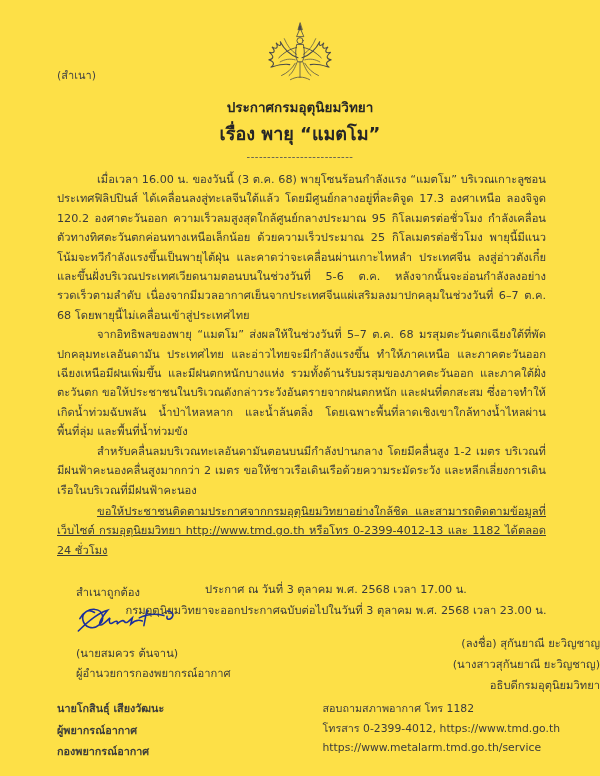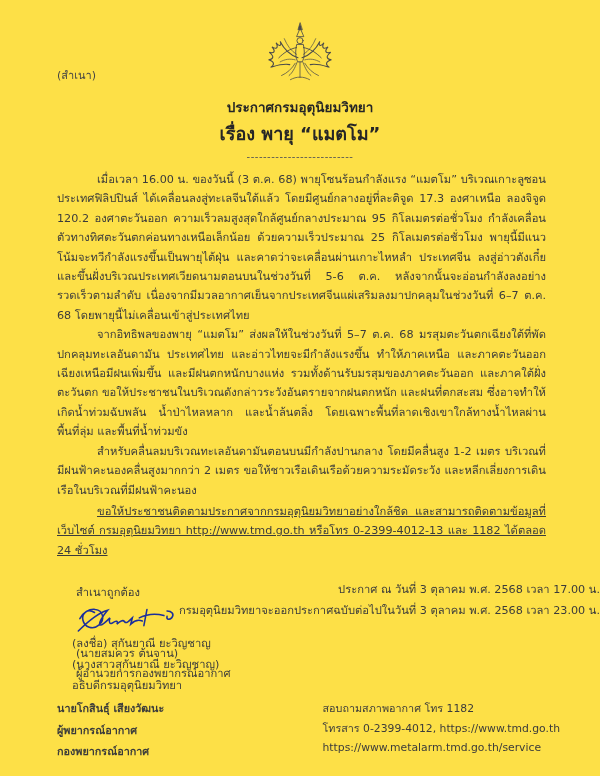--- a/index.html
+++ b/index.html
@@ -15,22 +15,22 @@
   .copy-label{position:absolute;left:57px;top:66px;font-size:11px;color:#444;}
   .emblem-wrap{display:flex;justify-content:center;padding-top:20px;}
   .title-block{text-align:center;color:#262626;font-weight:bold;}
   .title-main{font-size:13.5px;margin-top:10px;}
   .title-sub{font-size:18px;margin-top:1px;}
   .title-issue{font-size:12.5px;margin-top:7px;}
   .separator{text-align:center;font-size:10px;letter-spacing:0.5px;color:#555;margin-top:3px;font-weight:normal;}
   .body-text{margin:8px 54px 0 57px;font-size:11.2px;line-height:19.4px;text-align:justify;color:#3b3b3b;}
   .body-text p{margin:0;text-indent:40px;}
   .body-text p.gap-before{margin-top:2px;text-decoration:underline;}
-  .issued-block{text-align:right;margin-top:20px;padding-left:72px;font-size:11.2px;line-height:20.5px;color:#3b3b3b;}
-  .sign-block{text-align:left;margin-top:12px;padding-left:72px;font-size:11.2px;line-height:21px;color:#3b3b3b;}
+  .issued-block{text-align:center;margin-top:20px;padding-left:72px;font-size:11.2px;line-height:20.5px;color:#3b3b3b;}
+  .sign-block{text-align:right;margin-top:12px;padding-left:72px;font-size:11.2px;line-height:21px;color:#3b3b3b;margin-left:44px;}
   .cert-block{position:absolute;left:76px;top:583px;font-size:11.2px;color:#3b3b3b;}
   .cert-name{margin-top:2px;}
   .cert-line{line-height:20px;}
   .footer-left{position:absolute;left:57px;top:698px;font-size:10.8px;line-height:21.5px;color:#3b3b3b;font-weight:bold;}
   .footer-right{position:absolute;right:40px;top:699px;font-size:10.8px;line-height:19.5px;text-align:left;color:#3b3b3b;}
 </style>
 </head>
 <body>
 
 <div class="page">

